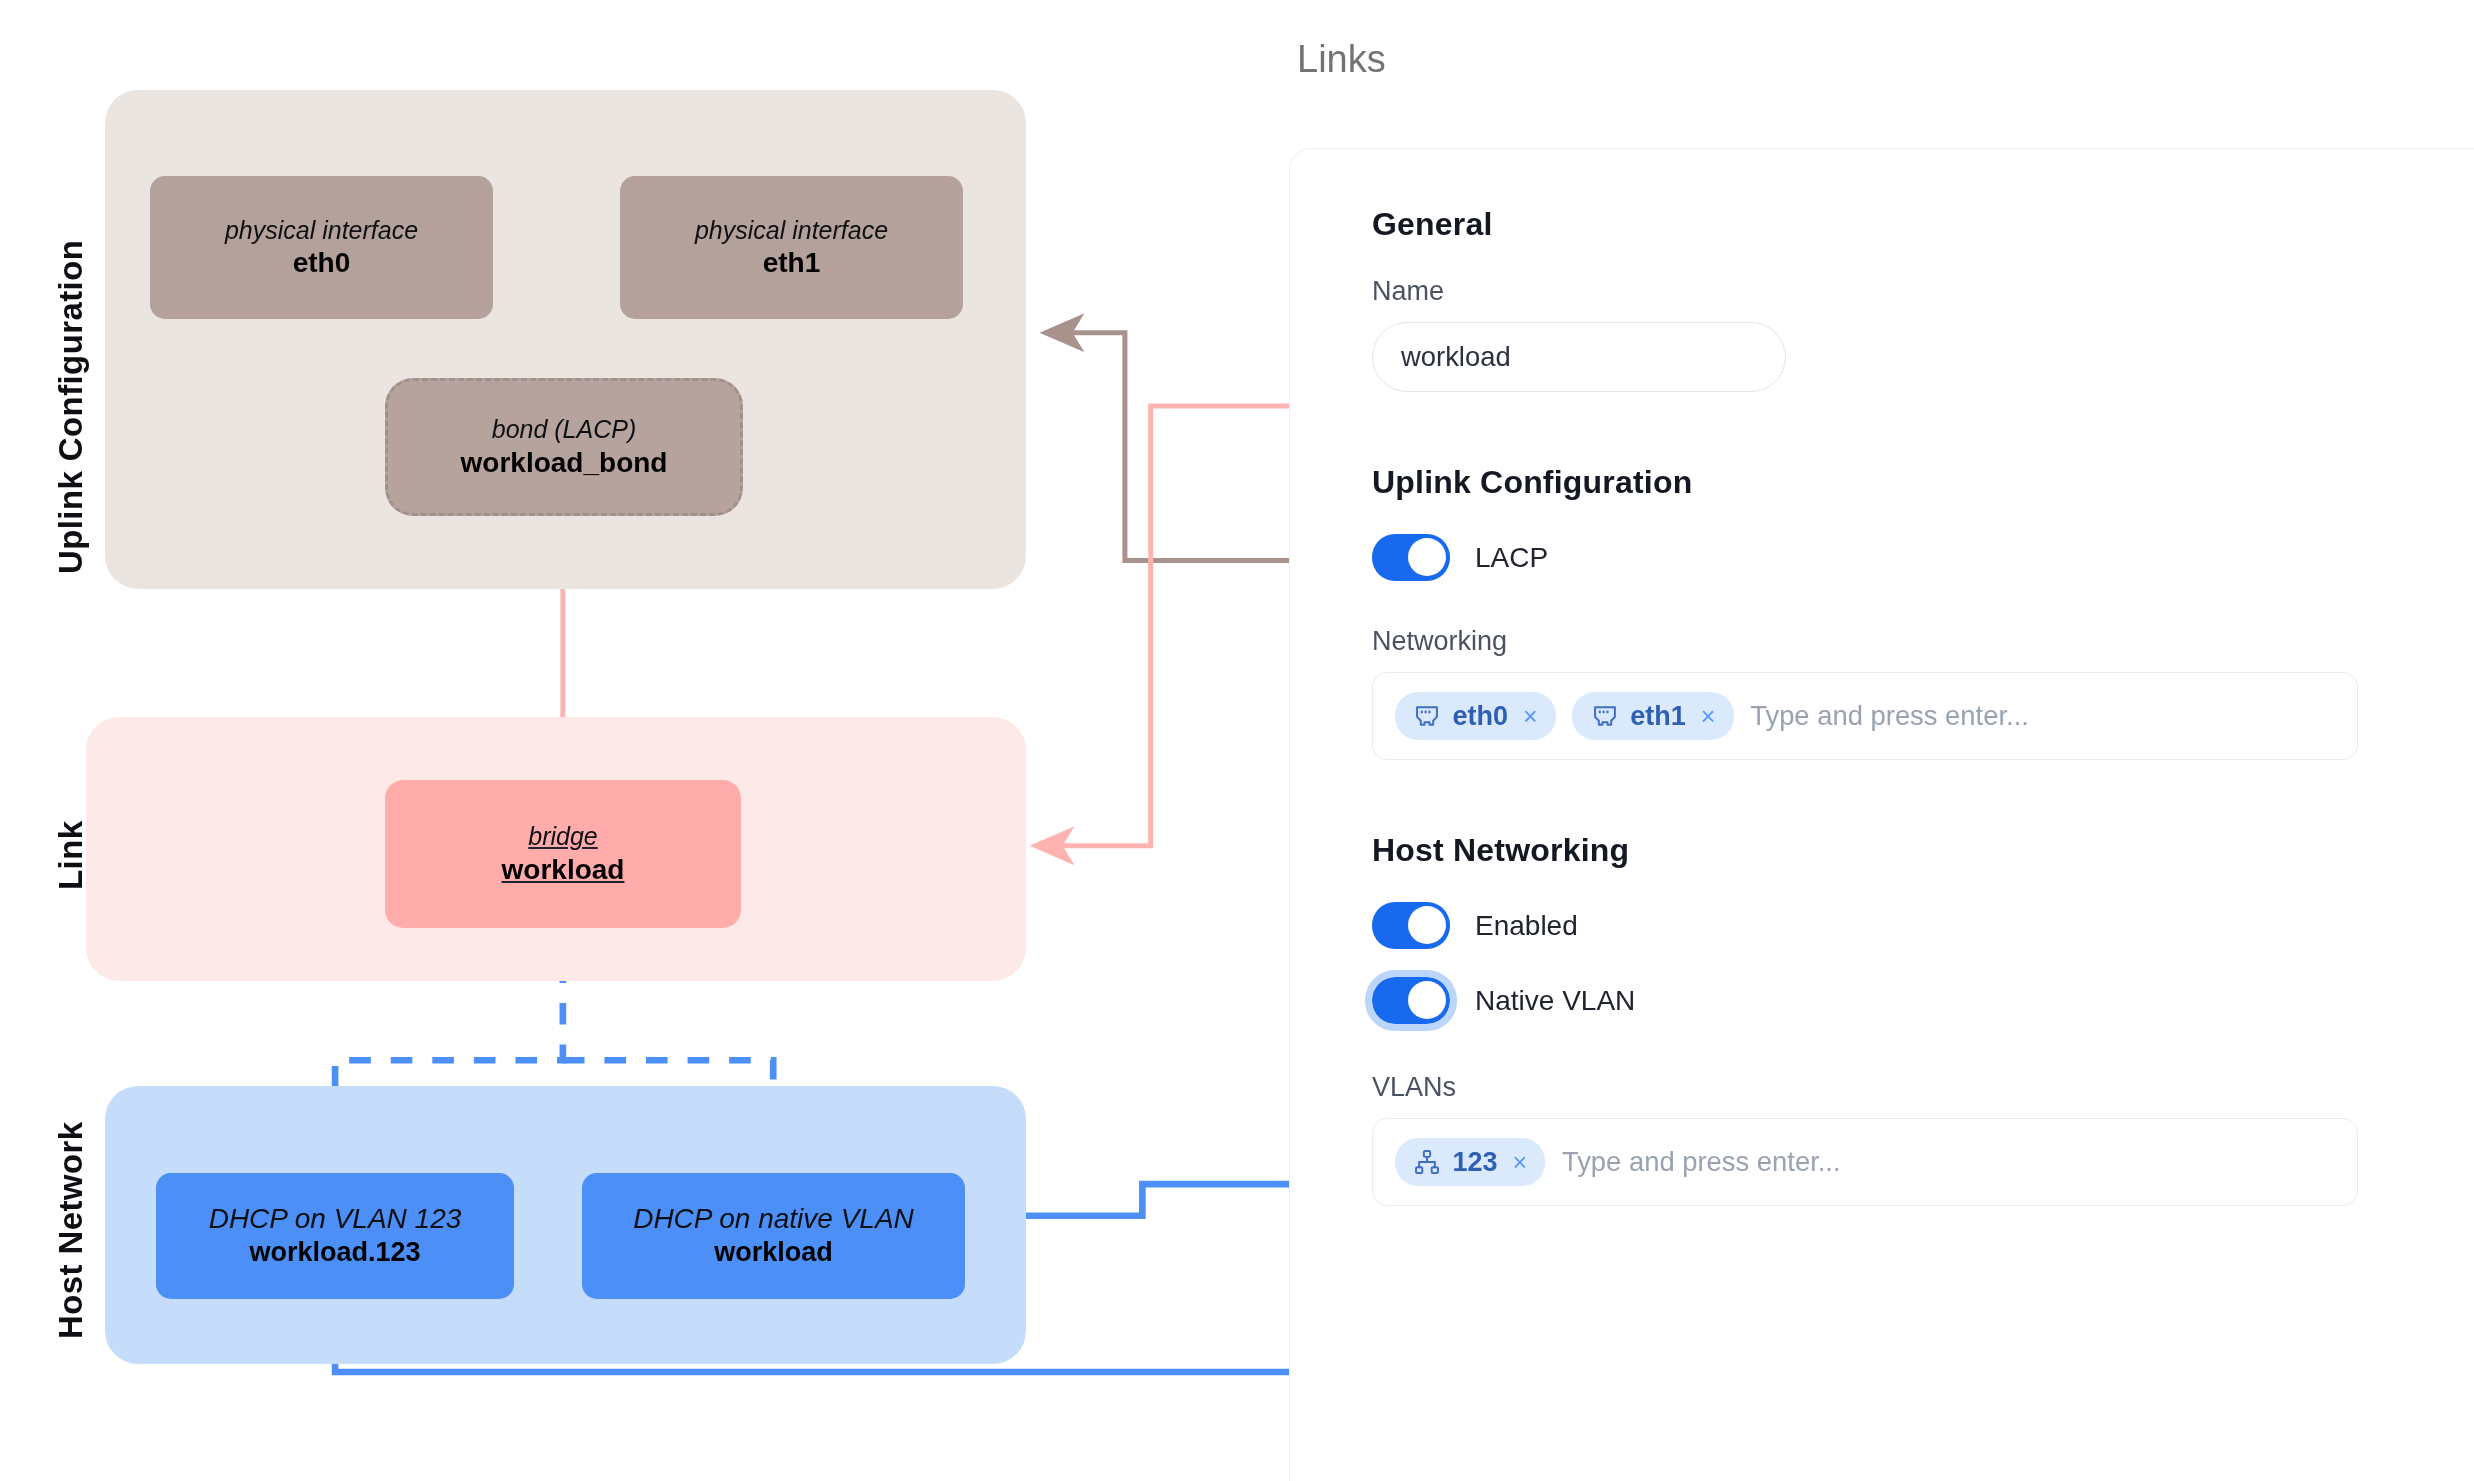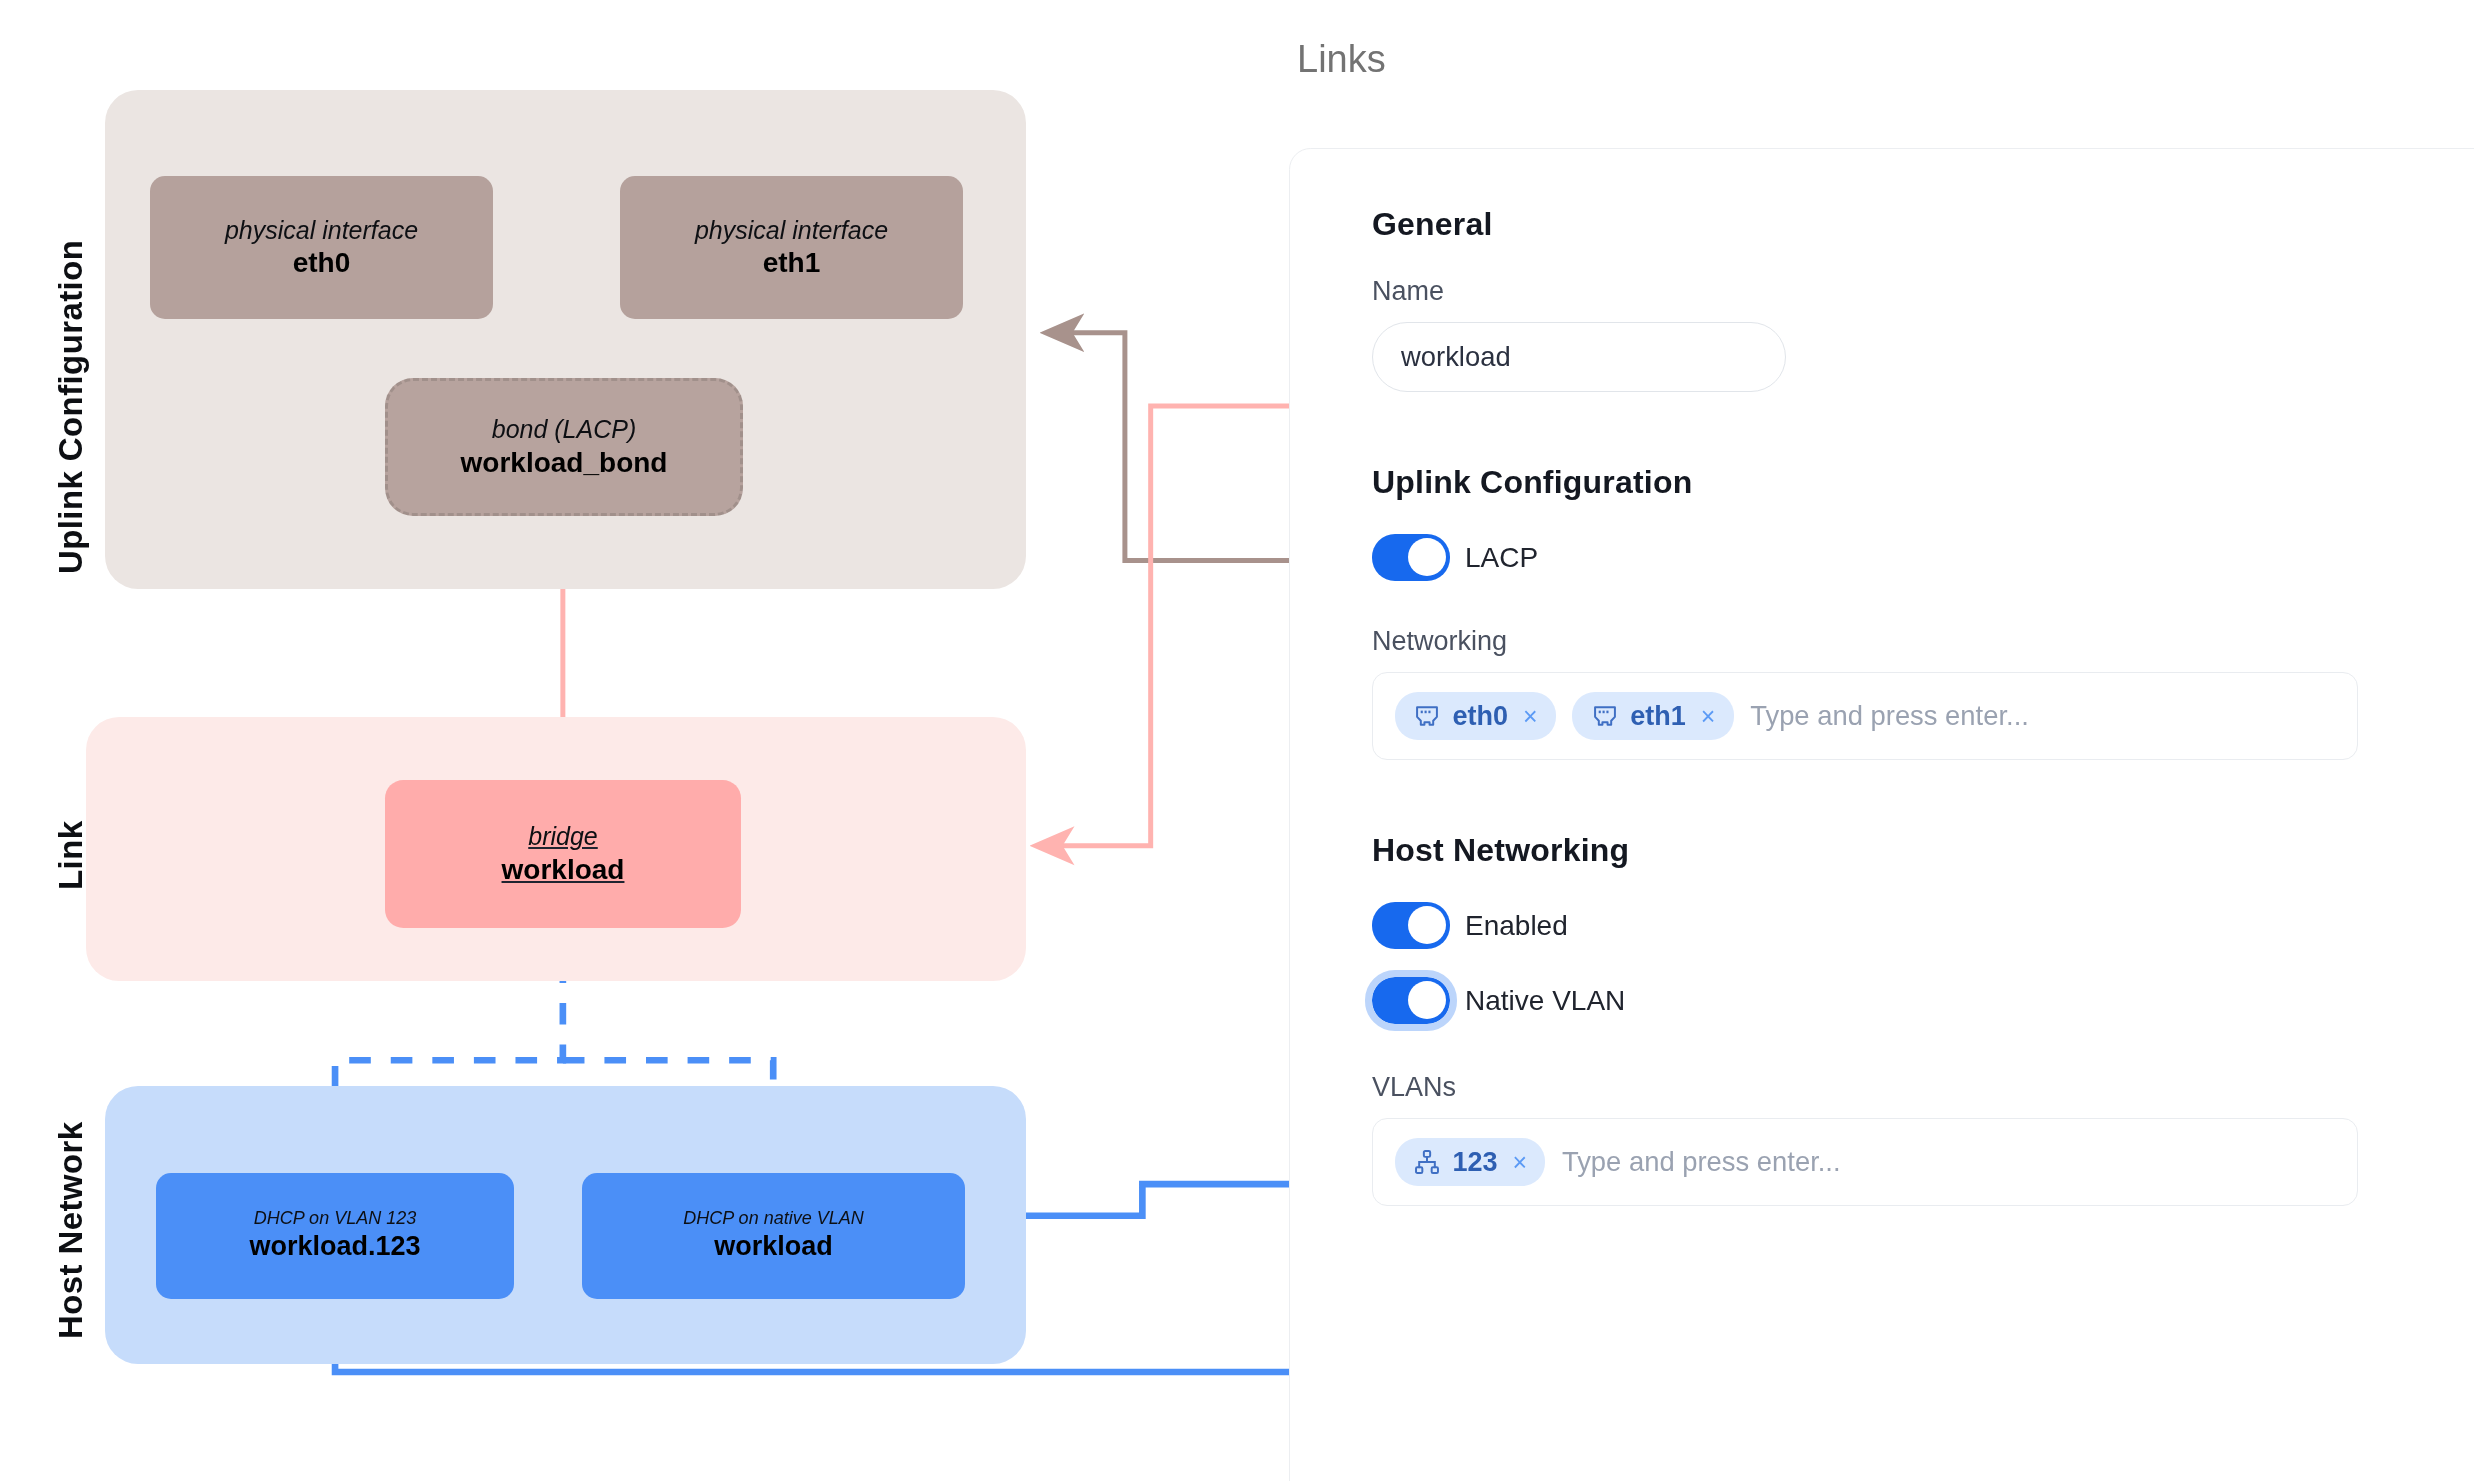--- a/index.html
+++ b/index.html
@@ -78,21 +78,21 @@
     color: #0d0f13;
     white-space: nowrap;
   }
   .node .nname {
     font-weight: 700;
     font-size: 28px;
     line-height: 1.25;
     color: #000000;
     white-space: nowrap;
   }
-  .node.small .role { font-size: 18px; }
+  .node.small .role { font-size: 28px; }
   .node.small .nname { font-size: 27px; }
 
   
   .node.brown { background: #b5a19c; margin-top: 20px; }
   #n-eth0 { left: 150px; top: 156px; width: 343px; height: 143px; }
   #n-eth1 { left: 620px; top: 156px; width: 343px; height: 143px; }
   #n-bond {
     left: 385px; top: 378px; width: 358px; height: 138px;
     border: 3.3px dashed #a1908b;
     background: #b7a39e;
@@ -164,21 +164,21 @@
     padding: 0 28px;
     box-sizing: border-box;
     font-size: 27.4px;
     color: #2b3140;
     background: #fff;
   }
 
   .toggle-row {
     display: flex;
     align-items: center;
-    gap: 15px;
+    gap: 25px;
     margin-bottom: 28px;
   }
   .toggle {
     width: 78px; height: 47px;
     border-radius: 23px;
     background: #1769ee;
     position: relative;
     flex: none;
     box-sizing: border-box;
   }

